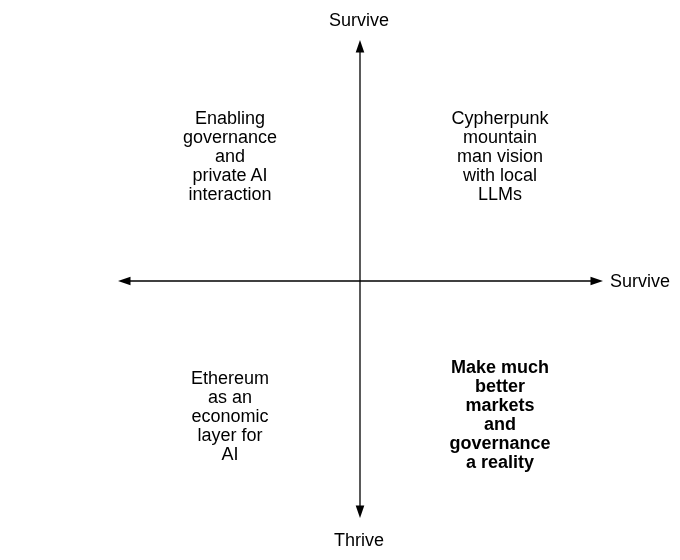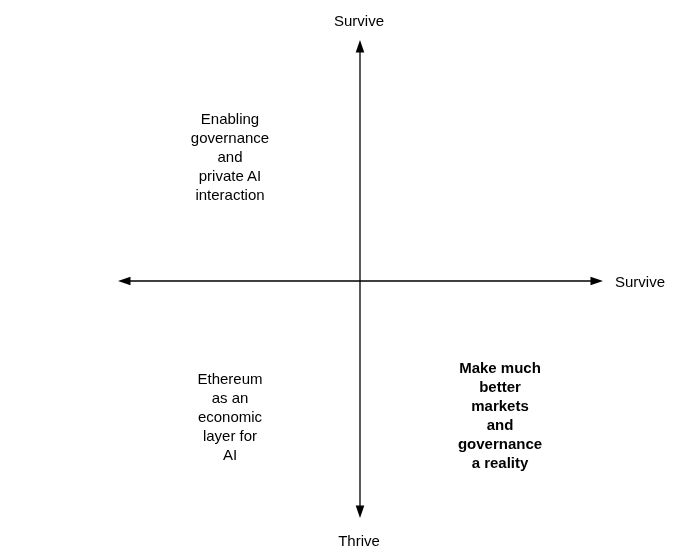--- a/index.html
+++ b/index.html
@@ -19,21 +19,21 @@
   .axes-svg {
     position: absolute;
     left: 0;
     top: 0;
     width: 680px;
     height: 560px;
   }
   .label {
     position: absolute;
     transform: translate(-50%, -50%);
-    font-size: 15px;
+    font-size: 18px;
     line-height: 19px;
     white-space: pre-line;
     text-align: center;
     color: #000000;
   }
   .axis-label-survive    { left: 359px; top: 20px;  }
   .axis-label-thrive     { left: 359px; top: 540px; }
   .axis-label-infra      { left: 60px;  top: 281px; }
   .axis-label-impact     { left: 640px; top: 281px; }
   .quad-top-left         { left: 230px; top: 156px; }
@@ -63,20 +63,25 @@
 
 
   <div class="label axis-label-impact">Survive</div>
 
   <div class="label quad-top-left">Enabling
 governance
 and
 private AI
 interaction</div>
 
+  <div class="label quad-top-right">Cypherpunk
+mountain
+man vision
+with local
+LLMs</div>
 
   <div class="label quad-bottom-left">Ethereum
 as an
 economic
 layer for
 AI</div>
 
   <div class="label quad-bottom-right">Make much
 better
 markets

